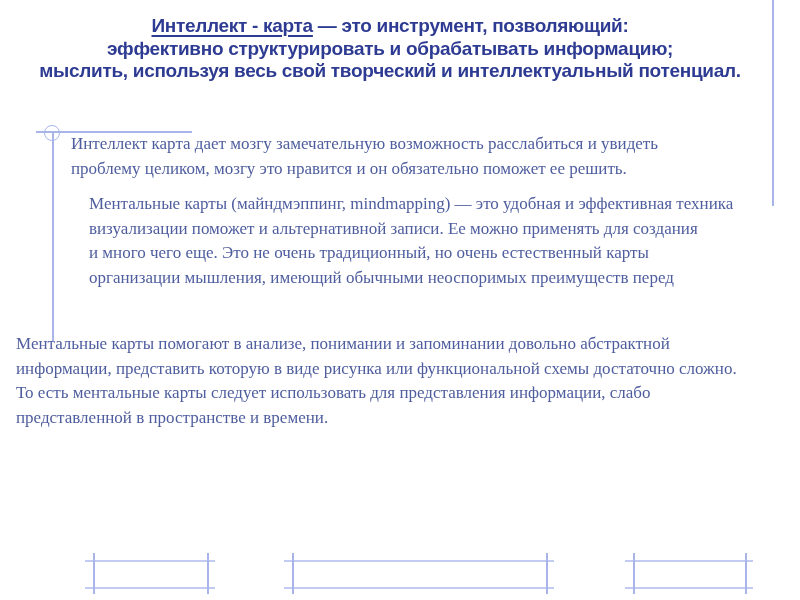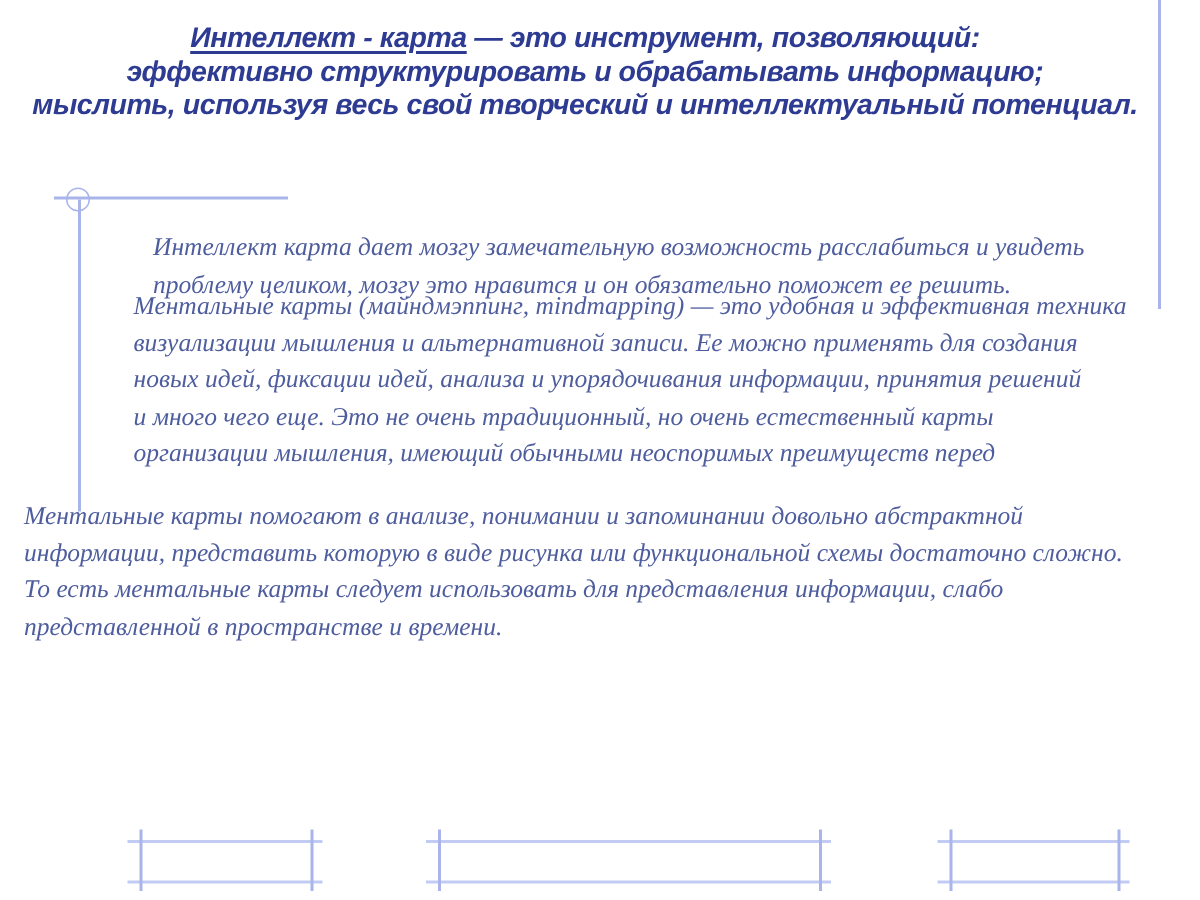--- a/index.html
+++ b/index.html
@@ -1,37 +1,37 @@
 <!DOCTYPE html>
 <html><head>
 <meta charset="utf-8">
 <style>
   html,body{margin:0;padding:0;background:#ffffff;}
   .slide{
     position:relative;width:800px;height:600px;background:#ffffff;
-    overflow:hidden;font-family:"Liberation Serif",serif;font-style:italic;
+    overflow:hidden;font-family:"Liberation Serif",serif;
   }
   
   .title{
     position:absolute;left:0;top:15px;width:780px;text-align:center;
     font-family:"Liberation Sans",sans-serif;font-weight:700;
     font-size:19px;line-height:22.5px;color:#2e3b92;letter-spacing:-0.3px;
   }
   .title .u{
     text-decoration:underline;
     text-decoration-thickness:2px;
     text-underline-offset:3px;
   }
   
   .para{
     position:absolute;color:#4e5d9e;font-size:17px;line-height:24.6px;
     white-space:nowrap;
   }
   .para-indent{left:71px;}
-  #para1{top:153px;margin-left:31px;}
+  #para1{top:132px;}
   #para2{top:192px;margin-left:18px;}
   #para3{top:332px;left:16px;}
   
   .vline{position:absolute;width:2px;background:#a9b5ea;}
   .hline-strong{position:absolute;height:1.5px;background:#a9b5ea;}
   #right-rule{left:772px;top:0;height:206px;}
   #left-rule{left:52px;top:133px;height:208px;width:1.5px;}
   #left-hline{left:36px;top:131px;width:156px;}
   #node-circle{
     position:absolute;left:44px;top:125px;width:16px;height:16px;
@@ -61,22 +61,21 @@
     <div>мыслить, используя весь свой творческий и интеллектуальный потенциал.</div>
   </div>
 
   <div id="para1" class="para para-indent">
     <div>Интеллект карта дает мозгу замечательную возможность расслабиться и увидеть</div>
     <div>проблему целиком, мозгу это нравится и он обязательно поможет ее решить.</div>
   </div>
 
   <div id="para2" class="para para-indent">
     <div>Ментальные карты (майндмэппинг, mindmapping) — это удобная и эффективная техника</div>
-    <div>визуализации мышления и альтернативной записи. Ее можно применять для создания</div>
-    <div>новых идей, фиксации идей, анализа и упорядочивания информации, принятия решений</div>
+    <div>визуализации поможет и альтернативной записи. Ее можно применять для создания</div>
     <div>и много чего еще. Это не очень традиционный, но очень естественный карты</div>
     <div>организации мышления, имеющий обычными неоспоримых преимуществ перед</div>
   </div>
 
   <div id="para3" class="para">
     <div>Ментальные карты помогают в анализе, понимании и запоминании довольно абстрактной</div>
     <div>информации, представить которую в виде рисунка или функциональной схемы достаточно сложно.</div>
     <div>То есть ментальные карты следует использовать для представления информации, слабо</div>
     <div>представленной в пространстве и времени.</div>
   </div>

